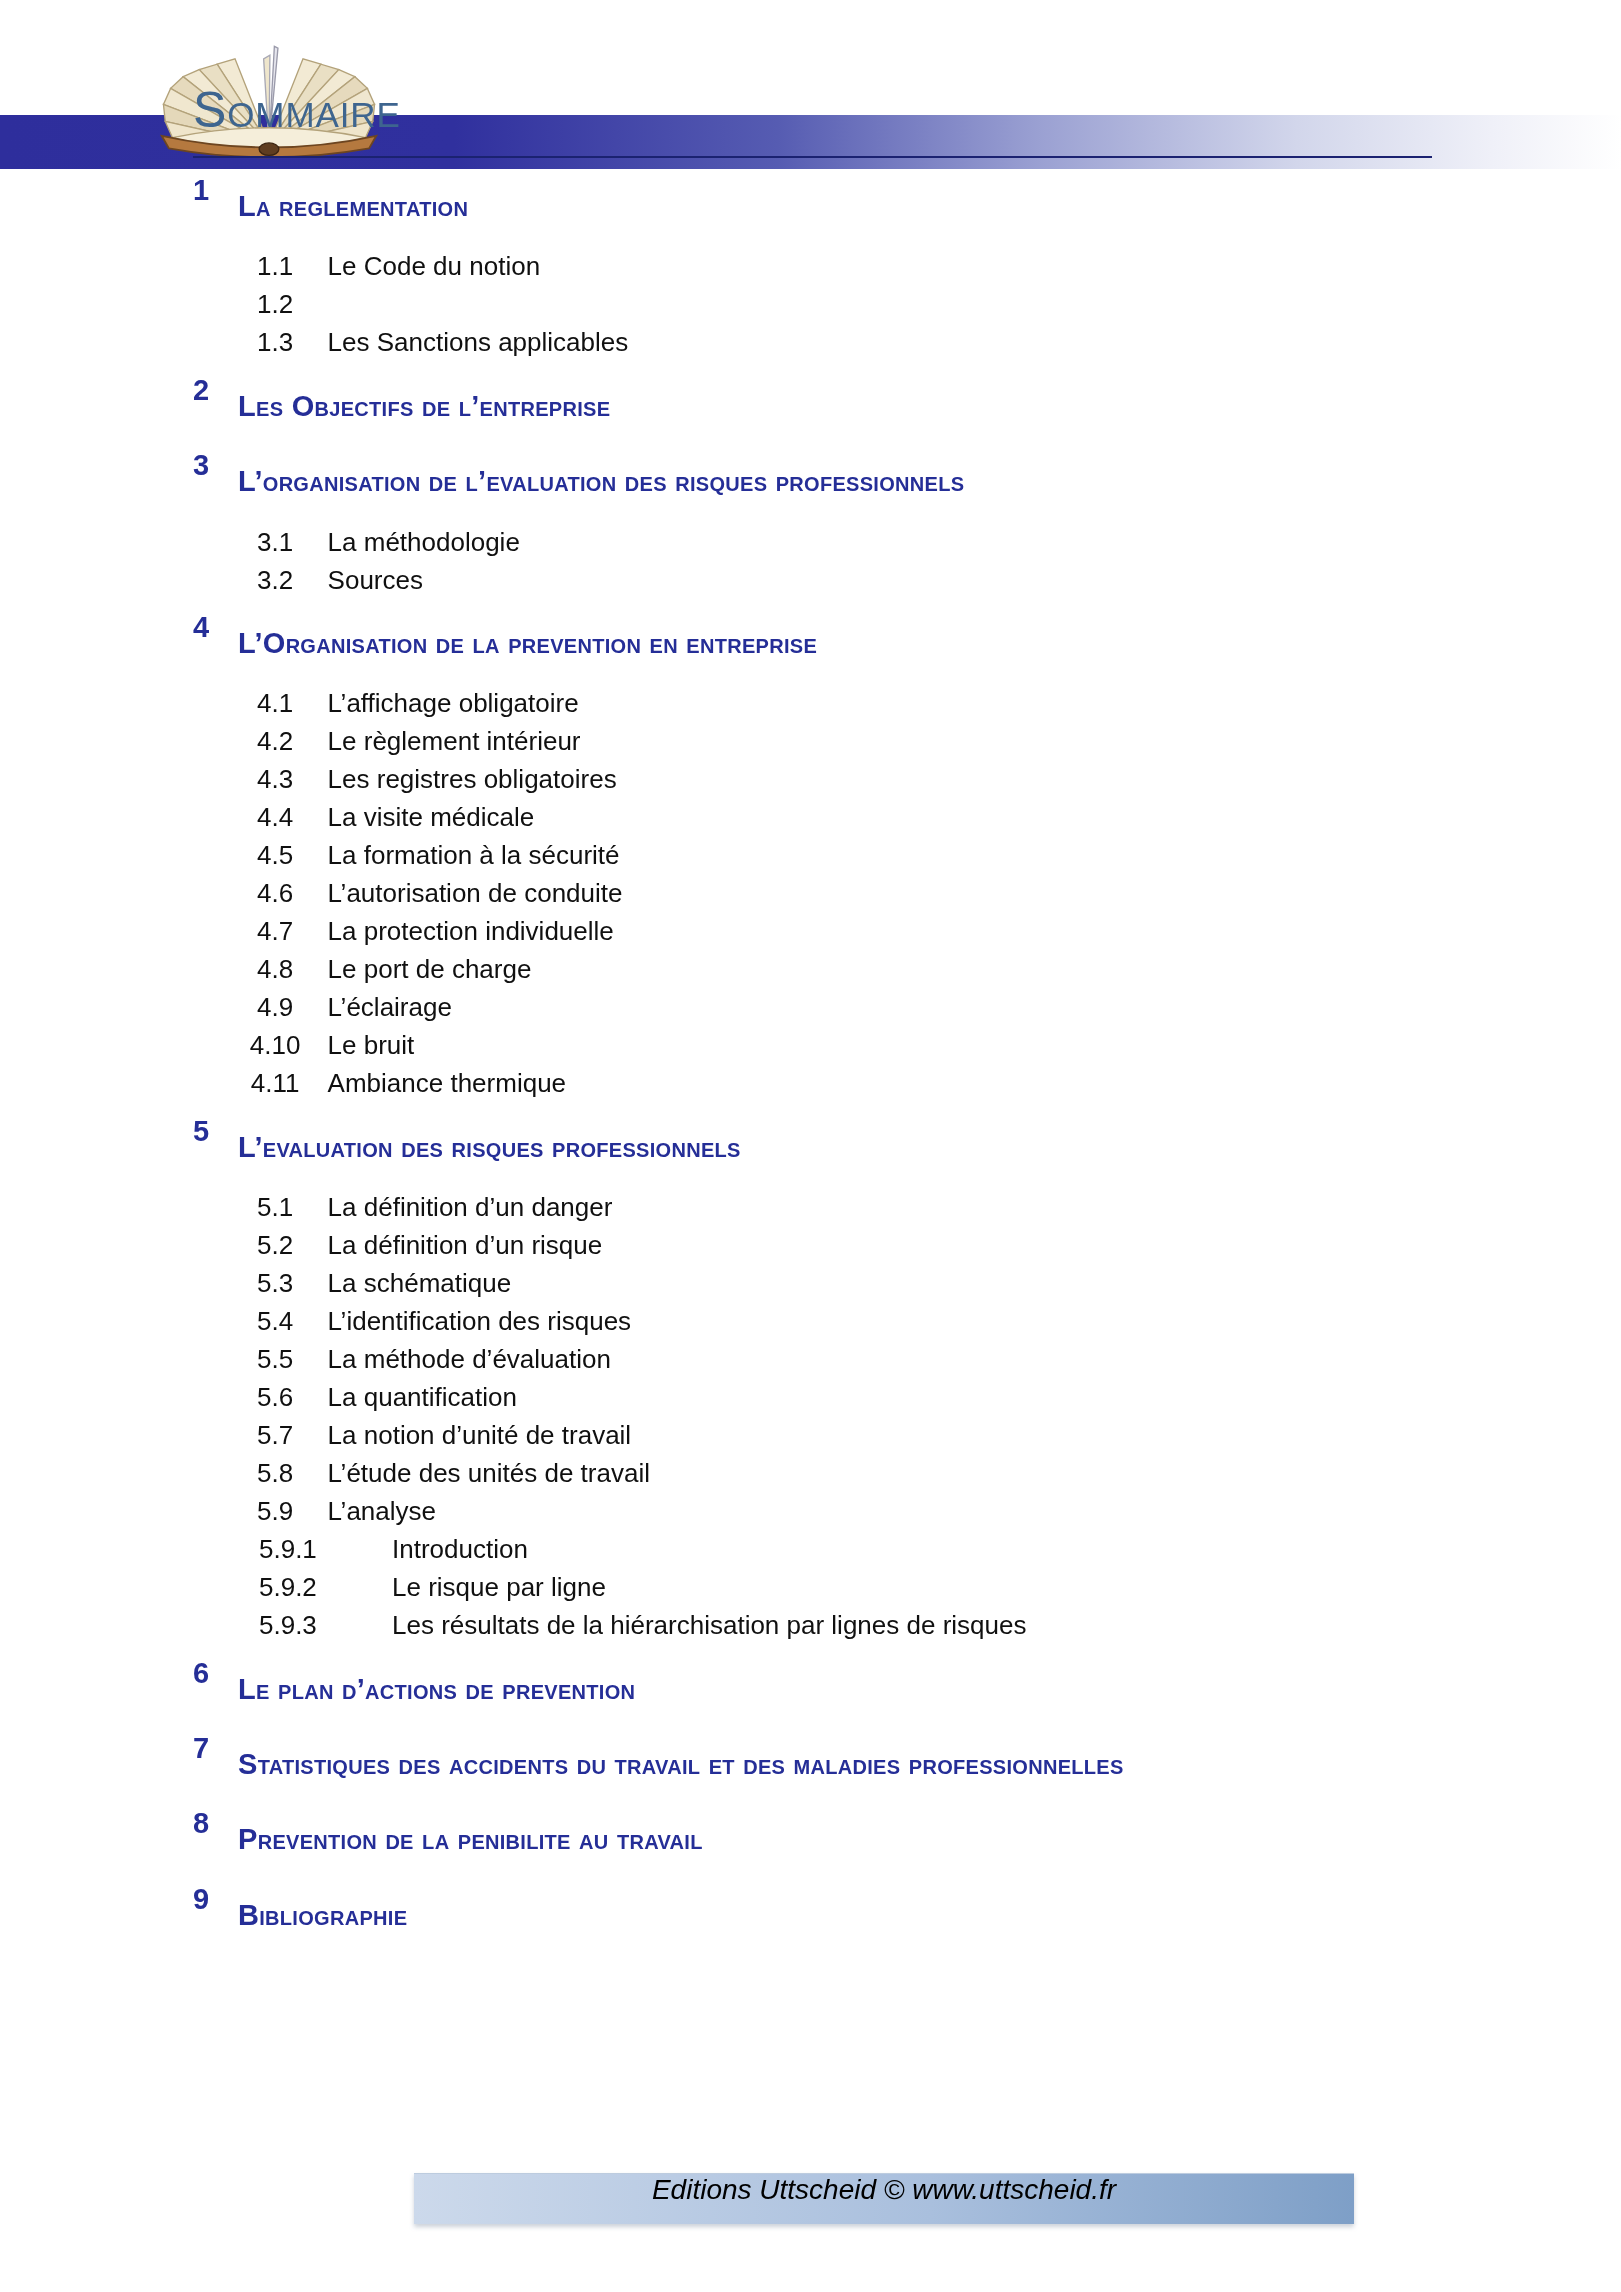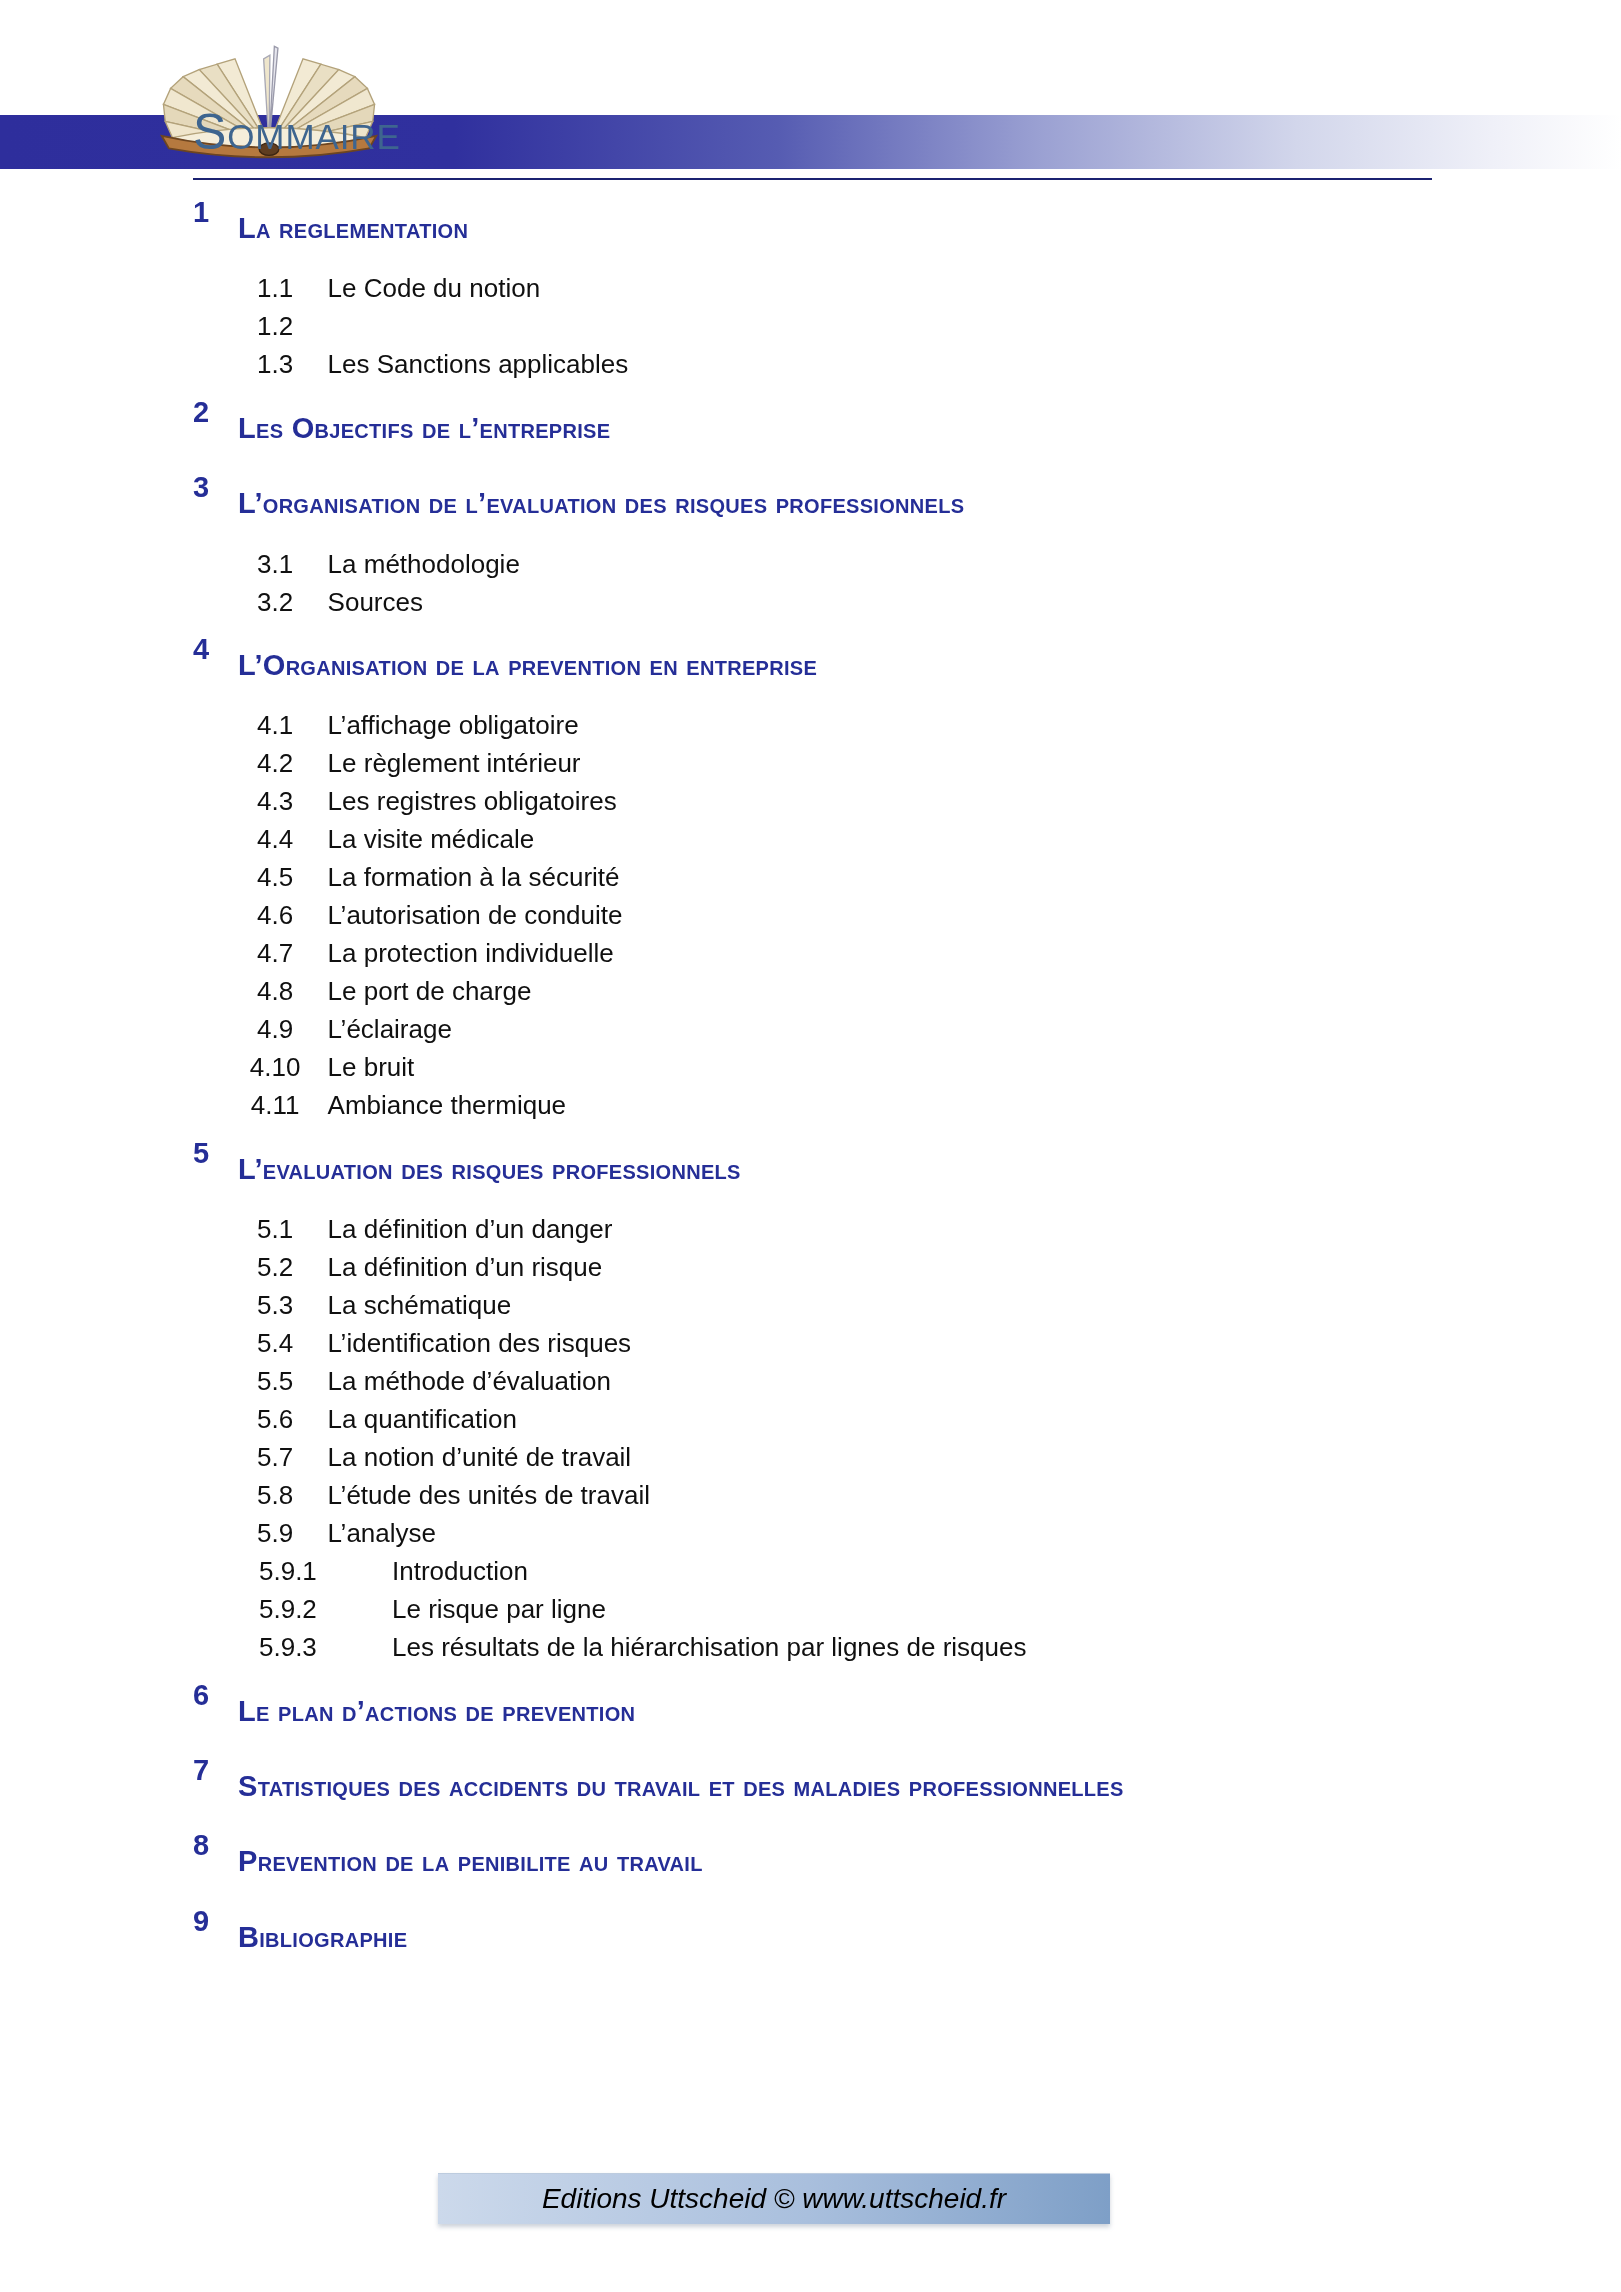--- a/index.html
+++ b/index.html
@@ -13,21 +13,21 @@
     position:absolute;left:0;top:115px;width:1621px;height:54px;
     background:linear-gradient(to right,
       #2e2e9c 0%, #30309e 28%, #565cb2 48%, #9aa0d2 64%,
       #d2d6eb 80%, #eff0f8 92%, #ffffff 100%);
   }
   .book-logo{position:absolute;left:142px;top:32px;width:254px;height:136px;}
 
   
   .main{position:absolute;left:193px;top:0;width:1299px;}
   .doc-title{
-    margin:105px 0 0 0;font-size:50px;line-height:1.1;font-weight:normal;
+    margin:83px 0 0 0;font-size:50px;line-height:1.1;font-weight:normal;
     font-variant:small-caps;color:#3e658f;letter-spacing:0.9px;
   }
   .title-rule{
     margin:18px 0 0 0;border:none;width:1239px;height:0;
     border-top:2.7px solid #1b2271;
   }
   .toc{margin-top:14.3px;}
   .toc-h1{
     display:flex;margin-top:10.7px;margin-bottom:21.5px;
     color:#252e97;font-weight:bold;font-size:29px;line-height:1.3;
@@ -36,25 +36,25 @@
   .toc-h1 .num{flex:none;width:45px;}
   .toc-h1 .label{max-width:896px;margin-top:16px;}
   .toc-row{display:flex;line-height:38px;font-size:26px;color:#101010;}
   .toc-l2{padding-left:29.6px;}
   .toc-l2 .num{flex:none;width:105px;text-align:center;}
   .toc-l3{padding-left:66px;}
   .toc-l3 .num{flex:none;width:133px;}
 
   
   .footer-band{
-    position:absolute;left:438px;top:2173px;width:672px;height:50px;
+    position:absolute;left:414px;top:2173px;width:940px;height:50px;
     background:linear-gradient(to right,#ccd9eb 0%,#a9bfdd 55%,#7e9fc7 100%);
     border-top:1.8px solid #bdccdf;
     box-shadow:0 2.7px 4.5px rgba(110,125,150,0.35);
-    display:flex;align-items:center;justify-content:center;
+    display:flex;justify-content:center;
   }
   .footer-text{font-style:italic;font-size:28px;color:#000;}
 </style>
 </head>
 <body>
 
 <div class="header-band"></div>
 <div class="book-logo">
   <svg width="254" height="136" viewBox="0 0 284 152" xmlns="http://www.w3.org/2000/svg">
 

